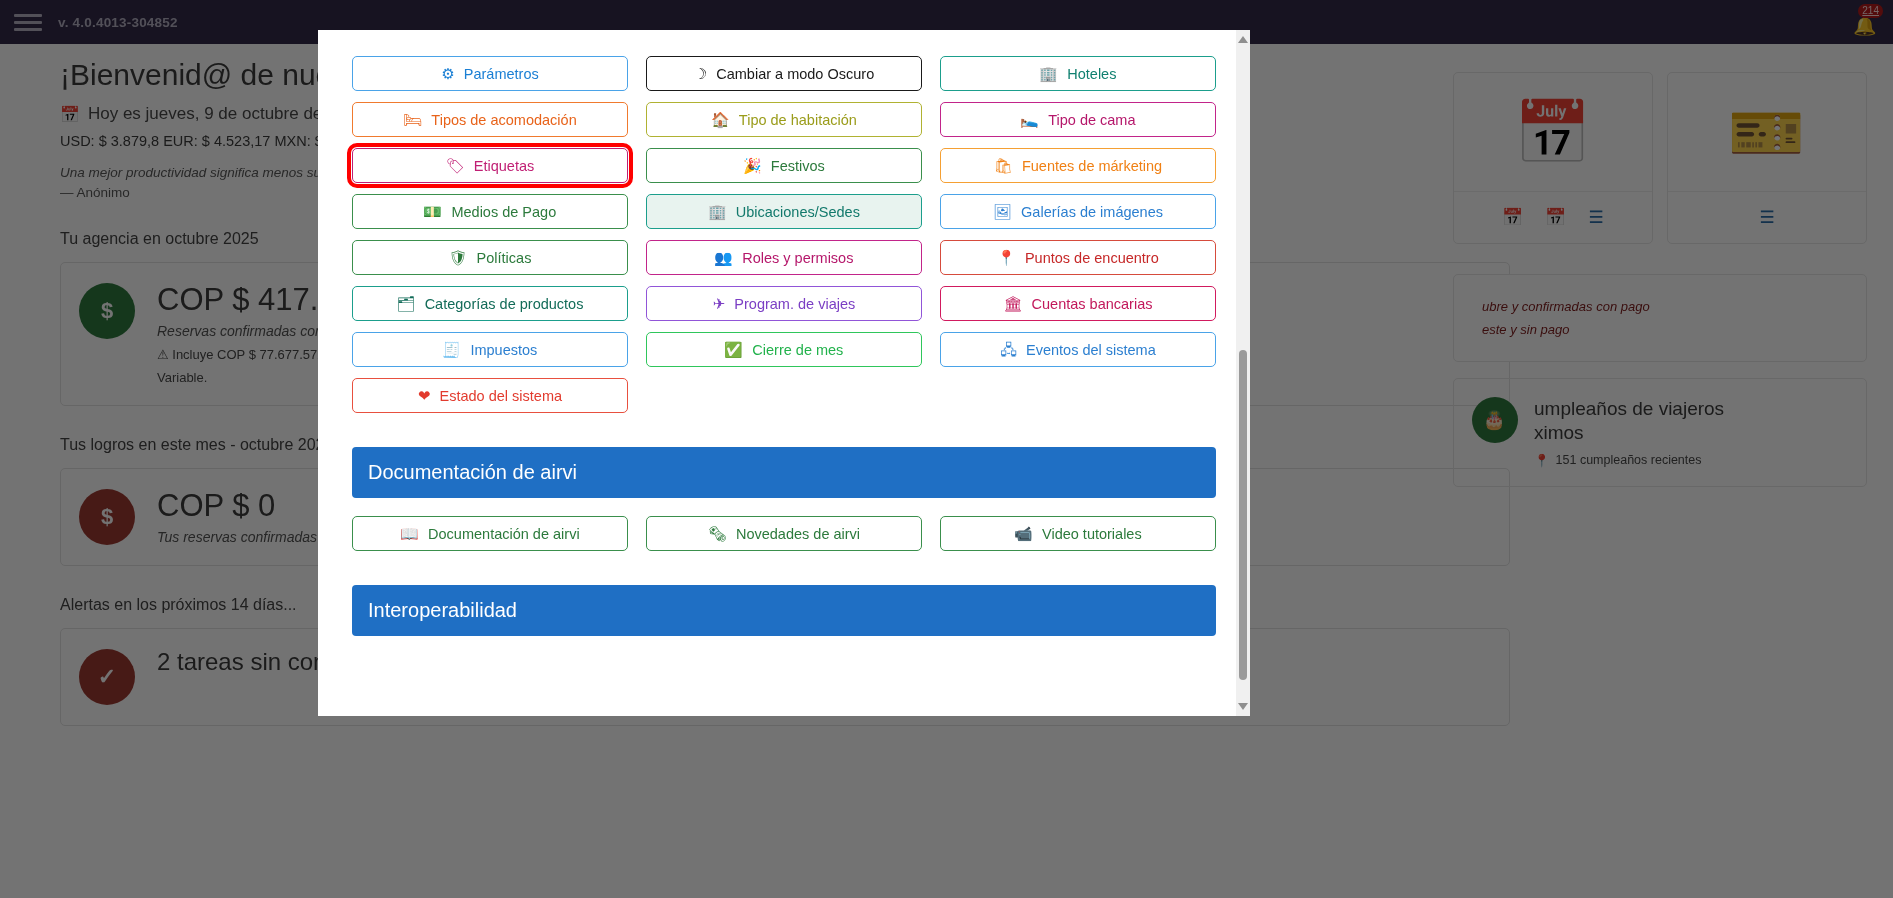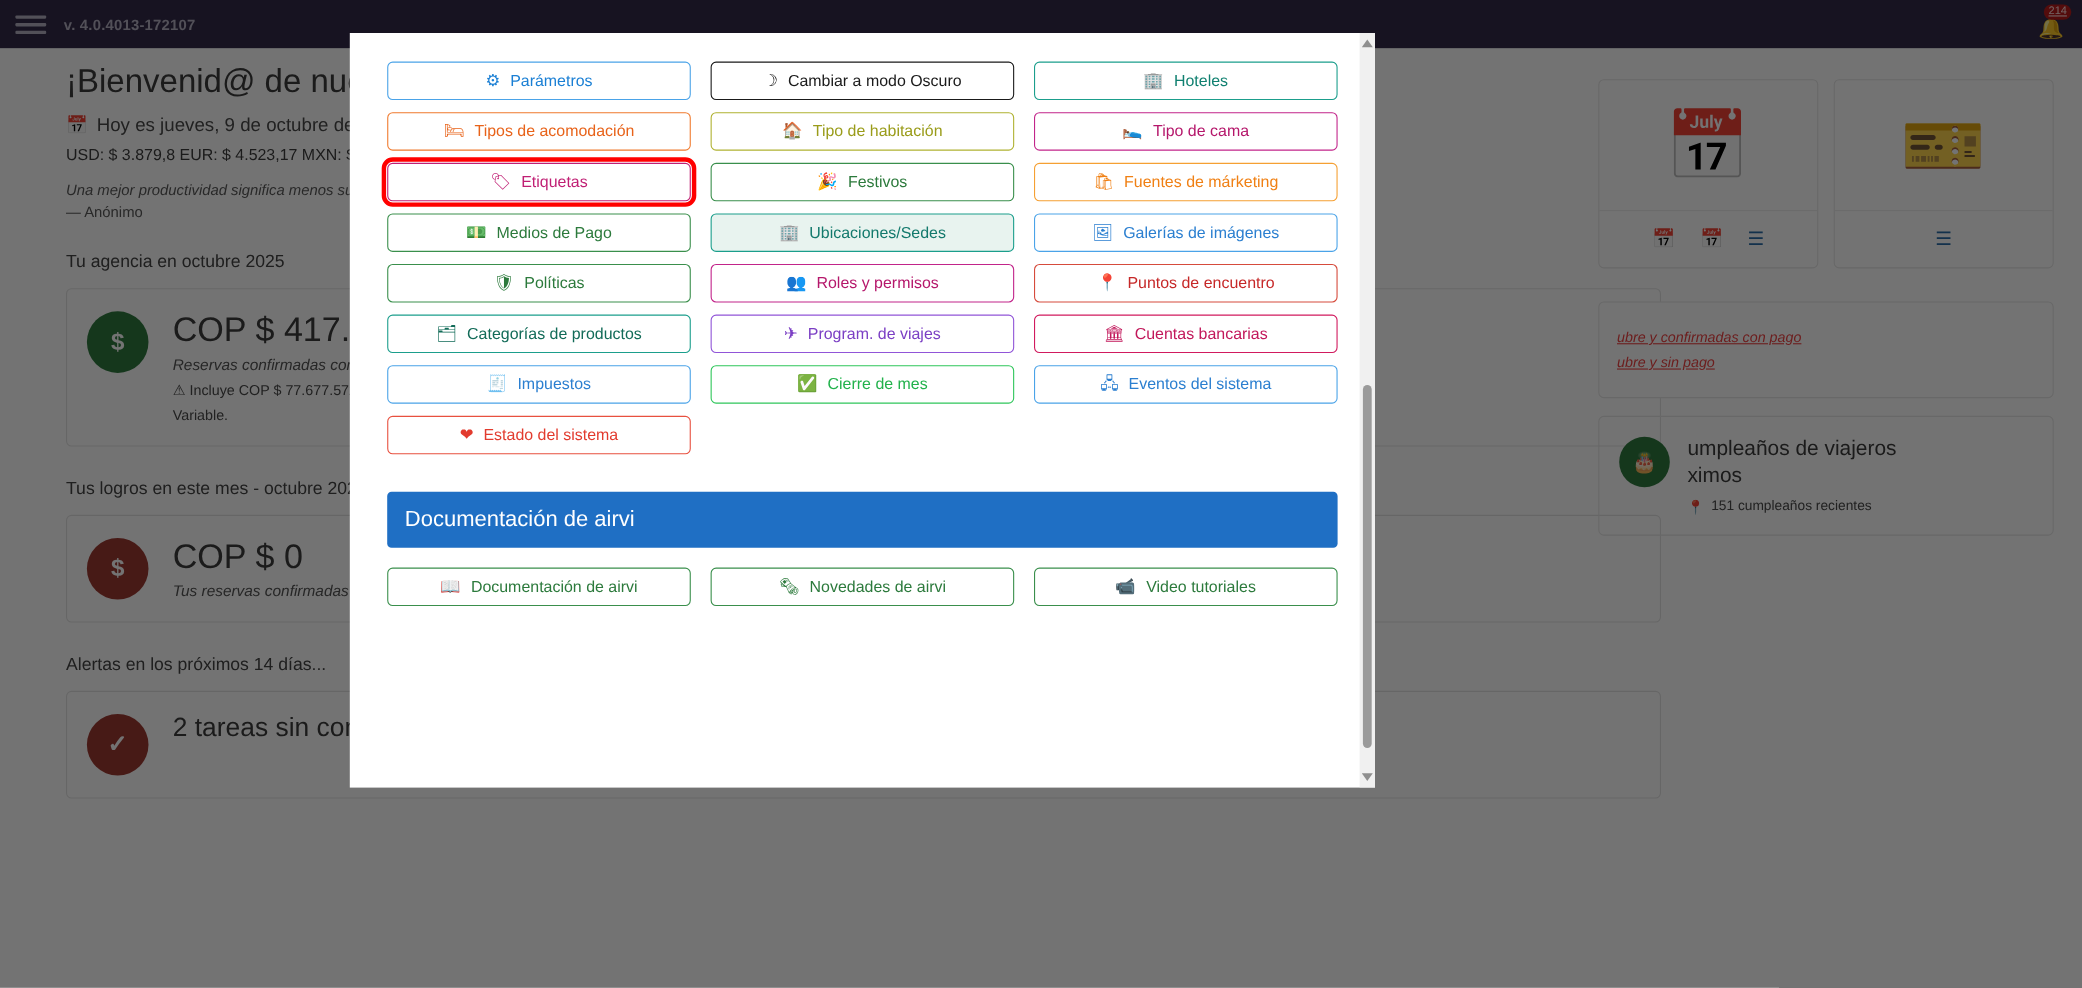--- a/index.html
+++ b/index.html
@@ -66,21 +66,21 @@
   .tile {
     width: 200px; border: 1px solid #e6e6e6; border-radius: 5px; background: #fff;
     display: flex; flex-direction: column;
   }
   .tile-art { height: 118px; display: flex; align-items: center; justify-content: center; }
   .tile-bar { border-top: 1px solid #ededed; height: 52px; display: flex; align-items: center; justify-content: center; gap: 22px; }
   .tile-ico { font-size: 17px; }
 
   .bg-right-lower { position: absolute; right: 26px; top: 230px; width: 414px; }
   .small-card { border: 1px solid #e6e6e6; border-radius: 5px; background: #fff; padding: 16px; margin-bottom: 16px; }
-  .small-line { font-size: 13px; color: #ef4444; font-style: italic; margin: 8px 0; text-decoration: underline; }
+  .small-line { font-size: 13px; color: #7f1d1d; font-style: italic; margin: 8px 12px; }
   .bday-card { border: 1px solid #e6e6e6; border-radius: 5px; padding: 18px; display: flex; gap: 16px; align-items: flex-start; }
   .bday-title { font-size: 19px; color: #3d3d3d; line-height: 1.25; }
   .bday-sub { font-size: 12.5px; color: #4a4a4a; margin-top: 8px; display: flex; gap: 6px; align-items: center; }
 
   
   #scrim { position: absolute; inset: 0; background: rgba(0,0,0,0.55); }
 
   
   #modal {
     position: absolute; left: 318px; top: 30px;
@@ -126,21 +126,21 @@
 <body>
 
 <div id="app-background">
 
   <div id="topbar">
     <div id="hamburger">
       <span></span>
         <span></span>
         <span></span>
     </div>
-    <div id="app-version">v. 4.0.4013-172107</div>
+    <div id="app-version">v. 4.0.4013-304852</div>
     <div id="bell-wrap">
       <div id="bell">🔔</div>
       <div id="bell-badge">214</div>
     </div>
   </div>
 
   <div id="page-body">
 
     <div class="bg-left">
       <div class="welcome-h1">¡Bienvenid@ de nuevo, Ju</div>
@@ -197,21 +197,21 @@
         <div class="tile-art" style="font-size:62px">🎫</div>
         <div class="tile-bar">
           <span class="tile-ico" style="color:#2b6ea8">☰</span>
         </div>
       </div>
     </div>
 
     <div class="bg-right-lower">
       <div class="small-card">
         <div class="small-line">ubre y confirmadas con pago</div>
-        <div class="small-line">ubre y sin pago</div>
+        <div class="small-line">este y sin pago</div>
       </div>
       <div class="bday-card">
         <div class="stat-badge" style="background:#2f7a3f;width:46px;height:46px;font-size:18px">🎂</div>
         <div>
           <div class="bday-title">umpleaños de viajeros</div>
           <div class="bday-title">ximos</div>
           <div class="bday-sub">
             <span style="color:#2f7a3f">📍</span>
             <span>151 cumpleaños recientes</span>
           </div>
@@ -325,20 +325,21 @@
           </div>
           <div class="cfg-btn" style="color: rgb(44, 122, 60); border-color: rgb(58, 143, 76);">
             <span class="ic">🗞</span>
             <span>Novedades de airvi</span>
           </div>
           <div class="cfg-btn" style="color: rgb(44, 122, 60); border-color: rgb(58, 143, 76);">
             <span class="ic">📹</span>
             <span>Video tutoriales</span>
           </div>
         </div>
+        <div class="section-header second">Interoperabilidad</div>
       </div>
   </div>
   <div id="modal-sb">
     <div class="arrow-up"></div>
     <div class="thumb"></div>
     <div class="arrow-dn"></div>
   </div>
 </div>
 
 </body></html>

